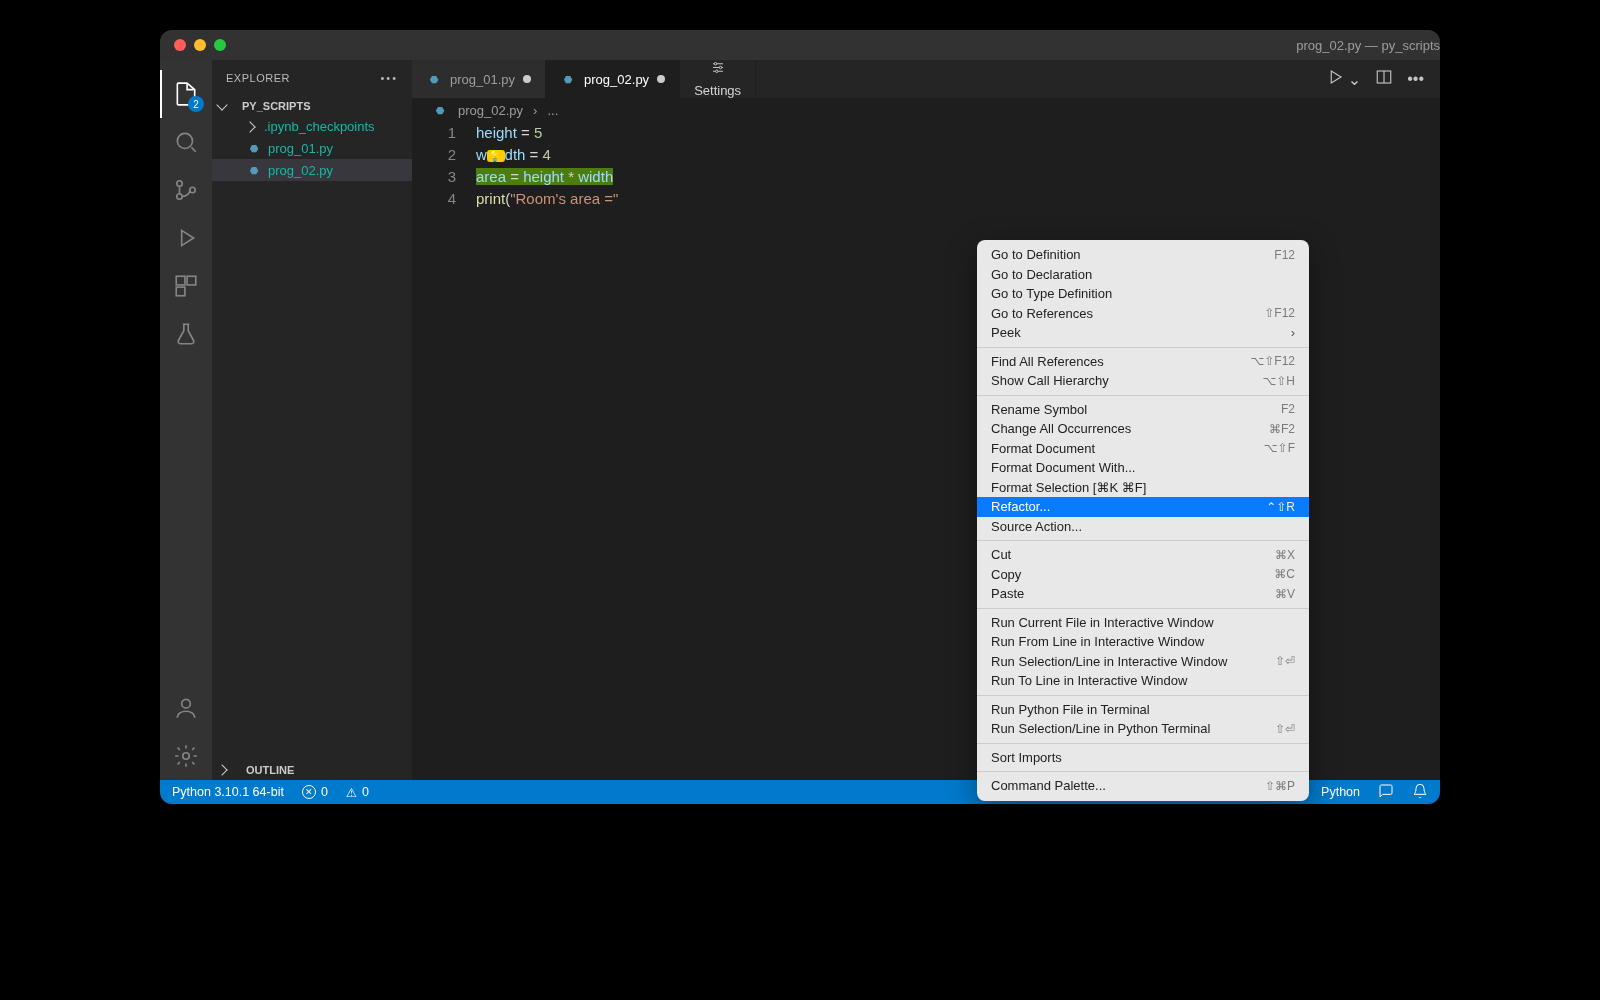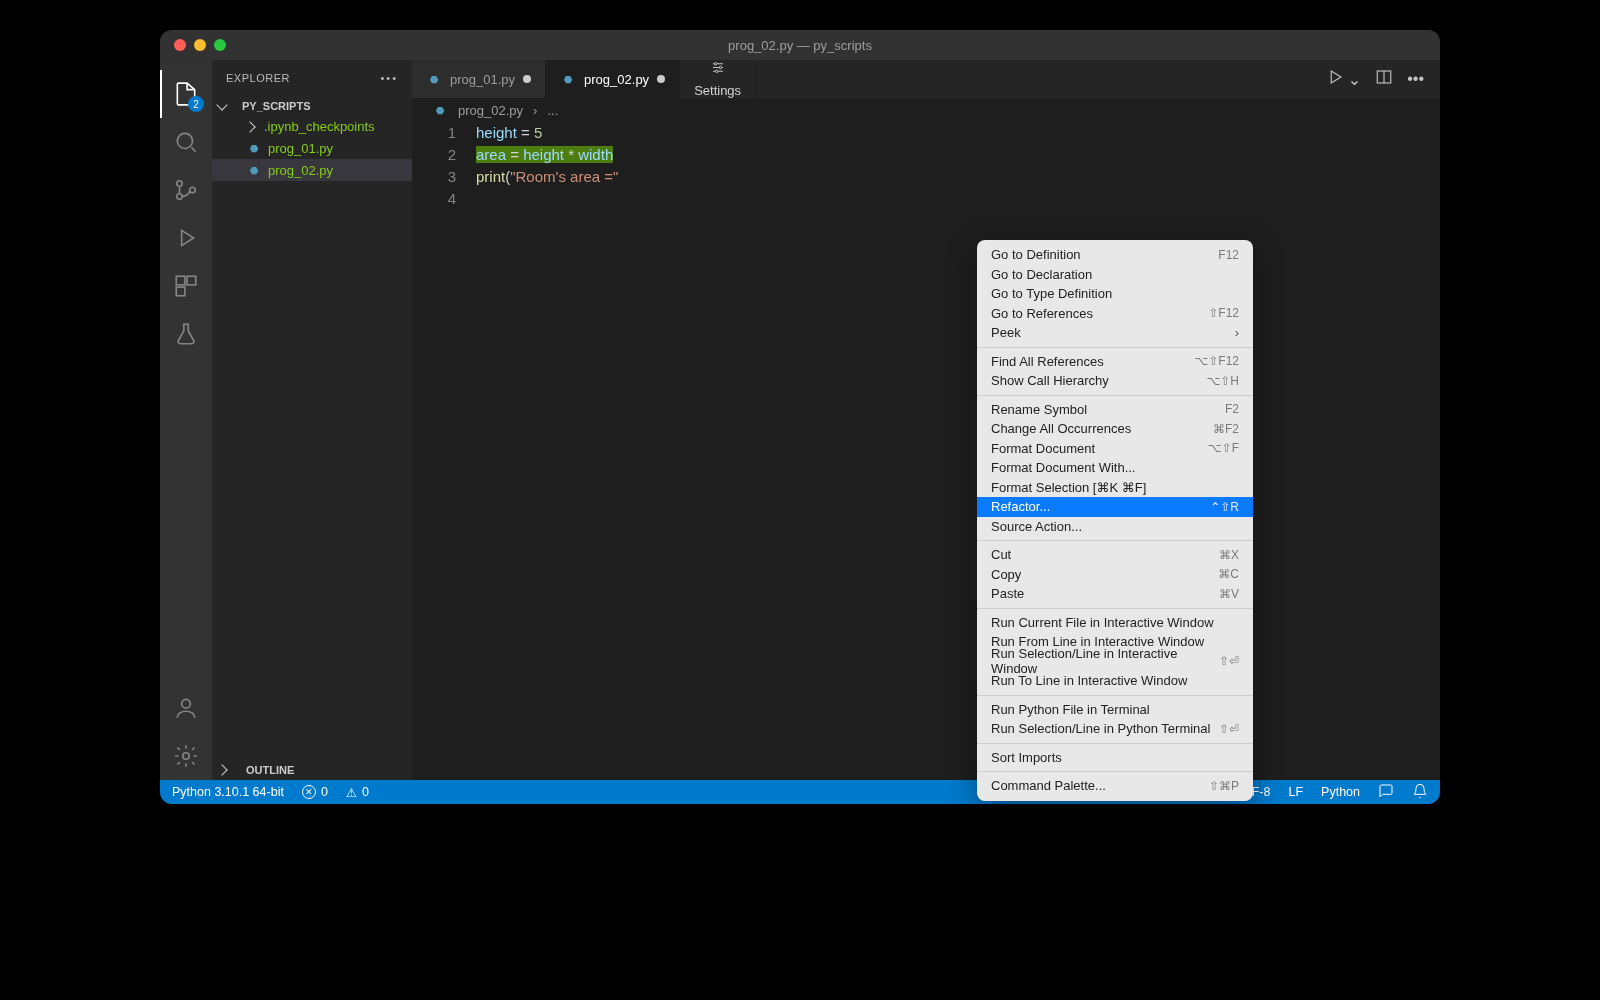--- a/index.html
+++ b/index.html
@@ -2,34 +2,34 @@
 <html><head>
 <meta charset="utf-8">
 <style>
 * { margin: 0; padding: 0; box-sizing: border-box; font-family: -apple-system, "Segoe UI", sans-serif; }
 body { background: #000; display: flex; justify-content: center; align-items: flex-start; padding: 30px; }
 .window { width: 1280px; background: #1e1e1e; border-radius: 12px; overflow: hidden; box-shadow: 0 30px 80px rgba(0,0,0,0.8); position: relative; }
 .titlebar { height: 30px; background: #323233; display: flex; align-items: center; position: relative; }
 .traffic-lights { display: flex; gap: 8px; margin-left: 14px; }
 .tl { width: 12px; height: 12px; border-radius: 50%; }
 .tl.r { background: #ff5f57; } .tl.y { background: #febc2e; } .tl.g { background: #28c840; }
-.titlebar-title { position: absolute; left: 0; right: 0; text-align: center; color: #9d9d9d; font-size: 13px; pointer-events: none; }
+.titlebar-title { position: absolute; left: 0; right: 0; text-align: right; color: #9d9d9d; font-size: 13px; pointer-events: none; }
 .body { display: flex; height: 720px; position: relative; }
 .activity-bar { width: 52px; background: #333; display: flex; flex-direction: column; align-items: center; padding-top: 10px; }
 .ab-icon { width: 52px; height: 48px; display: flex; align-items: center; justify-content: center; color: #858585; cursor: pointer; position: relative; }
 .ab-icon.active { color: #fff; }
 .ab-icon.active::before { content: ""; position: absolute; left: 0; top: 0; bottom: 0; width: 2px; background: #fff; }
 .ab-icon svg { width: 26px; height: 26px; }
 .ab-badge { position: absolute; bottom: 6px; right: 8px; background: #007acc; color: #fff; font-size: 10px; min-width: 16px; height: 16px; border-radius: 8px; display: flex; align-items: center; justify-content: center; }
 .ab-spacer { flex: 1; }
 .sidebar { width: 200px; background: #252526; display: flex; flex-direction: column; color: #ccc; }
 .sb-header { height: 36px; display: flex; align-items: center; justify-content: space-between; padding: 0 14px; font-size: 11px; color: #bbb; letter-spacing: 0.5px; }
 .sb-dots { color: #bbb; letter-spacing: 2px; cursor: pointer; }
 .sb-section { font-size: 11px; font-weight: 700; color: #ccc; padding: 4px 6px; display: flex; align-items: center; gap: 16px; }
-.sb-item { font-size: 13px; color: #84cc16; padding: 3px 8px 3px 24px; display: flex; align-items: center; gap: 6px; cursor: pointer; }
+.sb-item { font-size: 13px; color: #14b8a6; padding: 3px 8px 3px 24px; display: flex; align-items: center; gap: 6px; cursor: pointer; }
 .sb-item.indent { padding-left: 34px; }
 .sb-item.active { background: #37373d; }
 .sb-spacer { flex: 1; }
 .chev { display: inline-block; width: 8px; height: 8px; border-right: 1.4px solid #ccc; border-bottom: 1.4px solid #ccc; }
 .chev.down { transform: rotate(45deg); margin-bottom: 3px; }
 .chev.right { transform: rotate(-45deg); margin-right: 4px; }
 .py-icon { width: 16px; height: 16px; display: inline-flex; align-items: center; justify-content: center; color: #519aba; }
 .py-icon::before { content: "⬣"; font-size: 10px; }
 .main { flex: 1; background: #1e1e1e; display: flex; flex-direction: column; position: relative; }
 .tabs { height: 38px; background: #252526; display: flex; align-items: stretch; }
@@ -41,21 +41,21 @@
 .tab-actions svg { width: 18px; height: 18px; }
 .breadcrumb { height: 24px; display: flex; align-items: center; gap: 10px; padding: 0 20px; color: #9d9d9d; font-size: 13px; }
 .editor { flex: 1; position: relative; display: flex; font-family: Menlo, Consolas, monospace; font-size: 15px; }
 .gutter { width: 64px; text-align: right; color: #858585; padding-right: 20px; line-height: 22px; padding-top: 0; }
 .code { flex: 1; line-height: 22px; color: #d4d4d4; position: relative; }
 .ln { height: 22px; }
 .k { color: #9cdcfe; } .op { color: #d4d4d4; } .n { color: #b5cea8; } .fn { color: #dcdcaa; } .s { color: #ce9178; }
 .sel { background: #4d7c0f; color: #fff; padding: 0; }
 .bulb { background: #ffcc00; color: #000; border-radius: 3px; padding: 0 2px; font-size: 11px; }
 .minimap { width: 110px; }
-.ctx-menu { position: absolute; left: 565px; top: 180px; width: 276px; background: #e8e8e8; border-radius: 8px; box-shadow: 0 8px 30px rgba(0,0,0,0.4); padding: 5px 0; font-size: 13px; color: #222; z-index: 100; }
+.ctx-menu { position: absolute; left: 565px; top: 180px; width: 332px; background: #e8e8e8; border-radius: 8px; box-shadow: 0 8px 30px rgba(0,0,0,0.4); padding: 5px 0; font-size: 13px; color: #222; z-index: 100; }
 .ctx-item { height: 19.5px; display: flex; align-items: center; justify-content: space-between; padding: 0 14px; cursor: pointer; }
 .ctx-item.hover { background: #0a7aff; color: #fff; }
 .ctx-shortcut { color: #7a7a7a; font-size: 12px; }
 .ctx-item.hover .ctx-shortcut { color: #eee; }
 .ctx-sep { height: 1px; background: #ccc; margin: 4px 0; }
 .ctx-chev { font-size: 13px; color: #555; }
 .statusbar { height: 24px; background: #007acc; color: #fff; display: flex; align-items: center; font-size: 12.5px; padding: 0 12px; gap: 18px; justify-content: flex-end; }
 .statusbar .sp { flex: 1; }
 .sb-svg { display: inline-flex; align-items: center; gap: 5px; }
 .circle-icon { width: 14px; height: 14px; border: 1.3px solid #fff; border-radius: 50%; display: inline-flex; align-items: center; justify-content: center; font-size: 9px; }
@@ -199,20 +199,21 @@
 
       <div class="editor">
         <div class="gutter">
           <div class="ln">1</div>
           <div class="ln">2</div>
           <div class="ln">3</div>
           <div class="ln">4</div>
         </div>
         <div class="code">
           <div class="ln"><span class="k">height</span><span class="op"> = </span><span class="n">5</span></div>
+          <div class="ln"><span class="k">w</span><span class="bulb">💡</span><span class="k">dth</span><span class="op"> = </span><span class="n">4</span></div>
           <div class="ln"><span class="sel"><span class="k">area</span><span class="op"> = </span><span class="k">height</span><span class="op"> * </span><span class="k">width</span></span></div>
           <div class="ln"><span class="fn">print</span><span class="op">(</span><span class="s">"Room's area ="</span></div>
         </div>
         <div class="minimap"></div>
       </div>
 
       <div class="ctx-menu" id="ctx">
           <div class="ctx-item">
             <span>Go to Definition</span>
             <span class="ctx-shortcut">F12</span>

